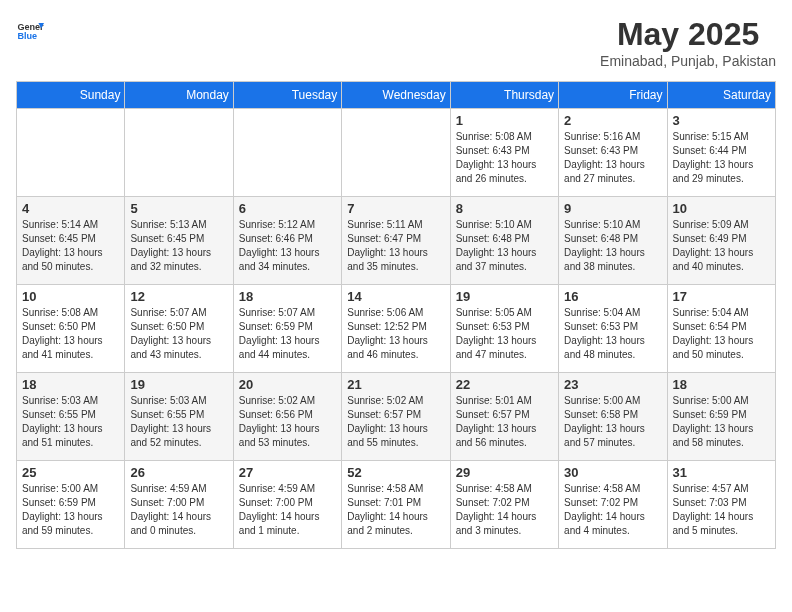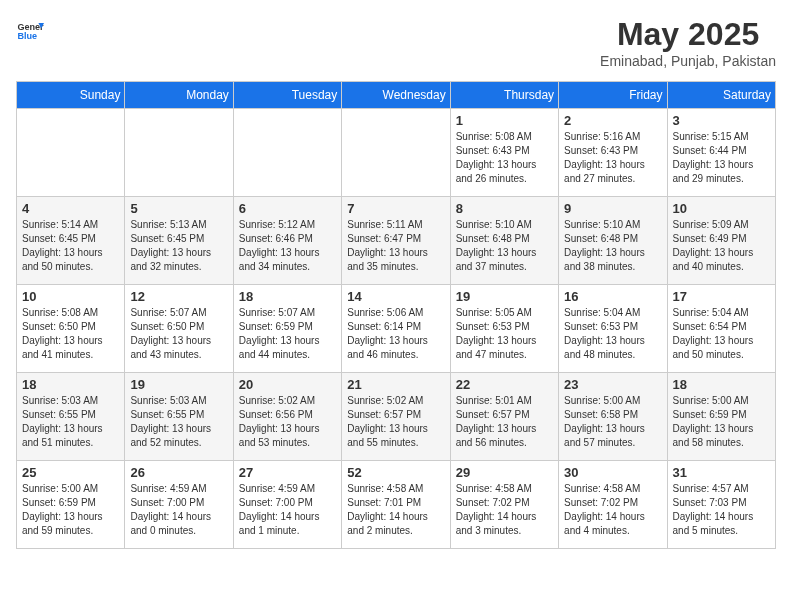--- a/index.html
+++ b/index.html
@@ -206,21 +206,21 @@
         <td>
           <span class="day-num">18</span>
           <div class="day-info">Sunrise: 5:07 AM</div>
           <div class="day-info">Sunset: 6:59 PM</div>
           <div class="day-info">Daylight: 13 hours</div>
           <div class="day-info">and 44 minutes.</div>
         </td>
         <td>
           <span class="day-num">14</span>
           <div class="day-info">Sunrise: 5:06 AM</div>
-          <div class="day-info">Sunset: 6:14 PM</div>
+          <div class="day-info">Sunset: 12:52 PM</div>
           <div class="day-info">Daylight: 13 hours</div>
           <div class="day-info">and 46 minutes.</div>
         </td>
         <td>
           <span class="day-num">19</span>
           <div class="day-info">Sunrise: 5:05 AM</div>
           <div class="day-info">Sunset: 6:53 PM</div>
           <div class="day-info">Daylight: 13 hours</div>
           <div class="day-info">and 47 minutes.</div>
         </td>

